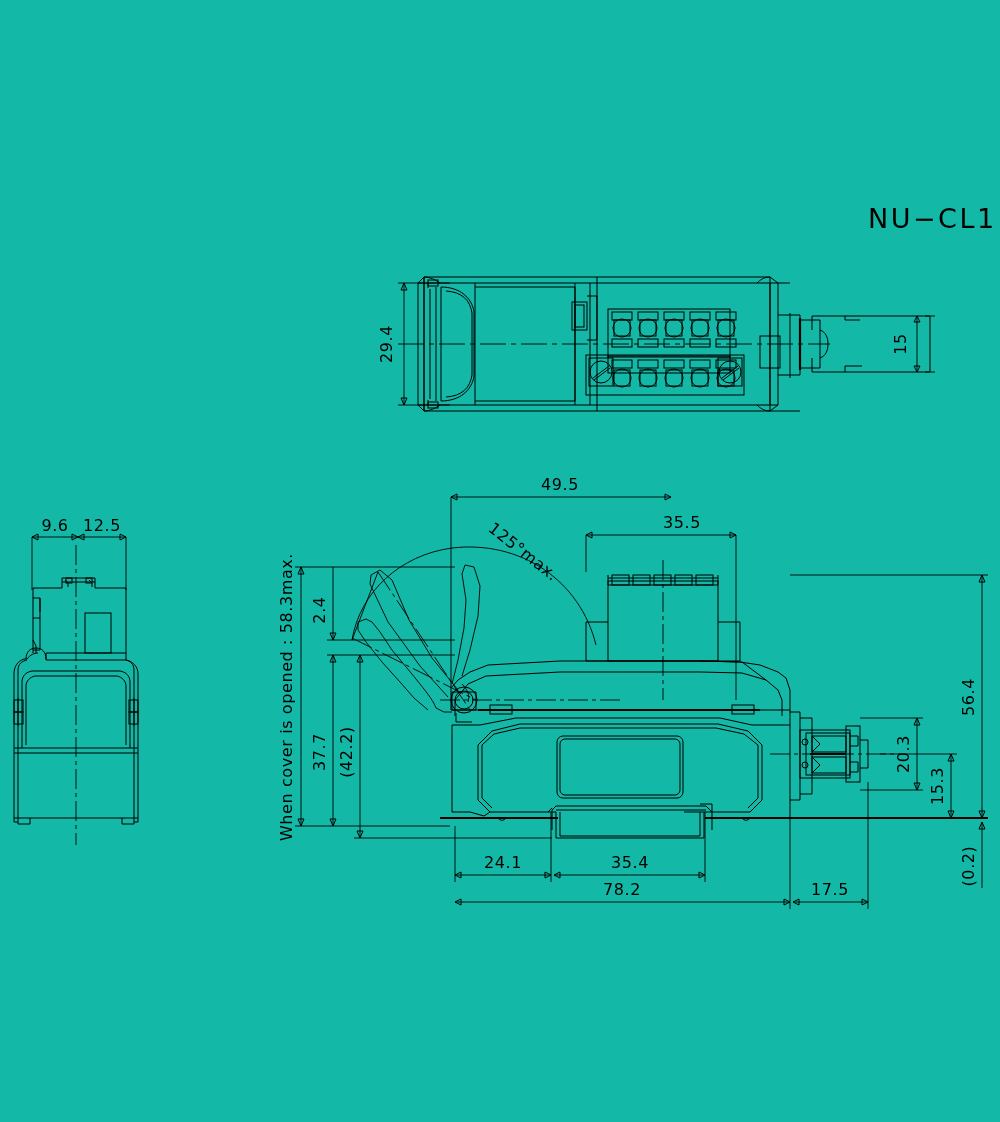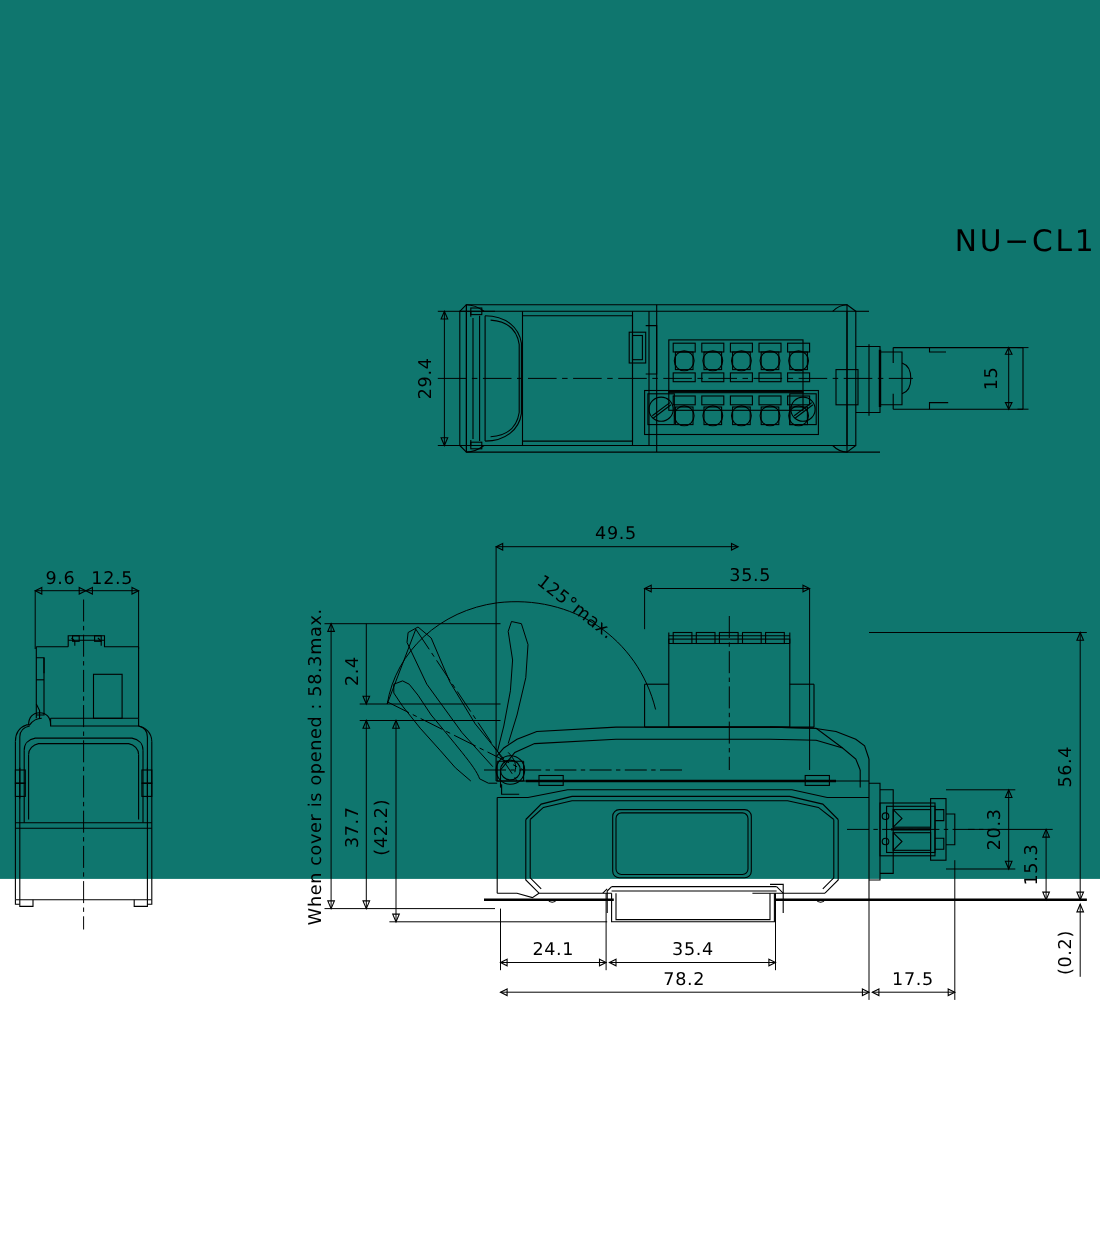--- a/index.html
+++ b/index.html
@@ -1,19 +1,19 @@
 <!DOCTYPE html>
 <html><head>
 <meta charset="utf-8">
 <title>NU-CL1 Dimensional Drawing</title>
 <style>
   html,body{margin:0;padding:0;background:#ffffff;}
   body{width:1000px;height:1122px;overflow:hidden;
        font-family:"DejaVu Sans","Liberation Sans",sans-serif;}
-  #sheet{position:relative;width:1000px;height:799px;background:#0f766e;}
+  #sheet{position:relative;width:1000px;height:1122px;background:#14b8a6;}
   svg#dwg{position:absolute;left:0;top:0;width:1000px;height:1122px;}
   .ln{stroke:#000;stroke-width:1;fill:none;stroke-linecap:butt;stroke-linejoin:miter;}
   .thick{stroke:#000;stroke-width:2.2;fill:none;}
   .thin{stroke:#000;stroke-width:0.9;fill:none;}
   .dim{stroke:#000;stroke-width:0.9;fill:none;}
   .ctr{stroke:#000;stroke-width:0.9;fill:none;stroke-dasharray:26 5 5 5;}
   .ctr2{stroke:#000;stroke-width:0.9;fill:none;stroke-dasharray:20 4 4 4;}
   .phant{stroke:#000;stroke-width:0.9;fill:none;stroke-dasharray:22 4 4 4;}
   .txt{font-family:"DejaVu Sans","Liberation Sans",sans-serif;
        font-size:16px;fill:#000;letter-spacing:0.6px;}

